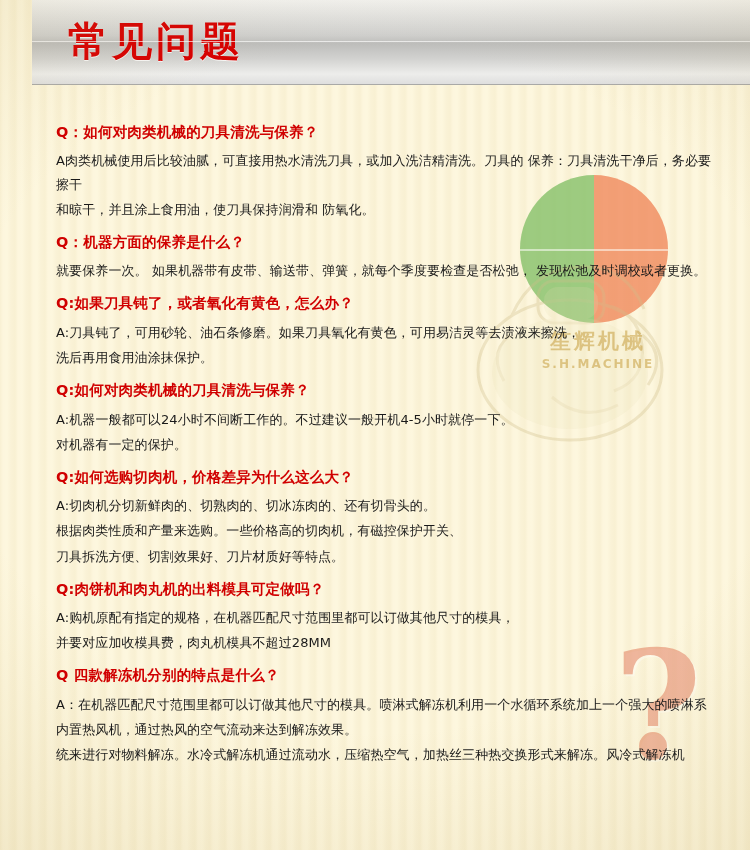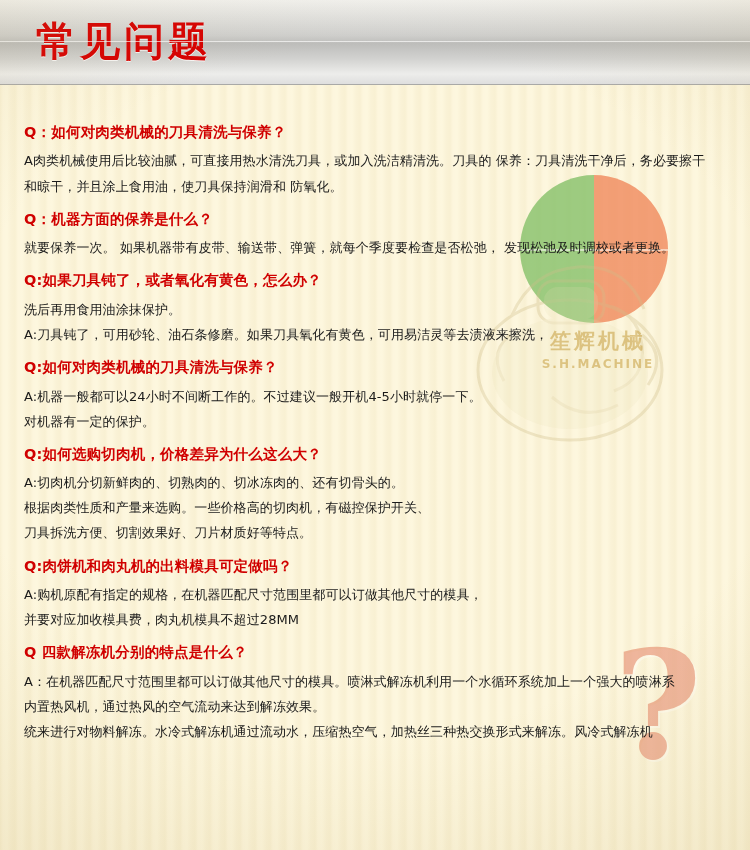--- a/index.html
+++ b/index.html
@@ -16,20 +16,21 @@
   .page {
     position: relative;
     width: 750px;
     height: 850px;
     box-sizing: border-box;
     overflow: hidden;
     background:
       radial-gradient(ellipse 620px 380px at 54% 40%, rgba(255,255,240,0.85) 0%, rgba(255,250,215,0.35) 45%, rgba(255,245,200,0.05) 72%),
       linear-gradient(180deg, #f6efc9 0%, #f8f1cf 12%, #fbf7e0 38%, #fdfbe9 55%, #faf3d4 78%, #f2e9bd 100%),
       linear-gradient(90deg, #e9dfae 0%, #f7f0ca 8%, #fcf8e4 22%, #fffce f 50%, #fcf8e2 78%, #f5ecc0 92%, #e6dba6 100%);
+    padding-left: 32px;
   }
   
   .paper-streaks {
     position: absolute;
     left: 0; top: 0; right: 0; bottom: 0;
     background-image: repeating-linear-gradient(
       90deg,
       rgba(210,190,120,0.10) 0px,
       rgba(210,190,120,0.00) 3px,
       rgba(255,255,230,0.14) 7px,
@@ -202,22 +203,22 @@
       <div class="a-para">和晾干，并且涂上食用油，使刀具保持润滑和 防氧化。</div>
     </div>
 
     <div class="qa-block">
       <div class="q-line">Q：机器方面的保养是什么？</div>
       <div class="a-para">就要保养一次。 如果机器带有皮带、输送带、弹簧，就每个季度要检查是否松弛， 发现松弛及时调校或者更换。</div>
     </div>
 
     <div class="qa-block">
       <div class="q-line">Q:如果刀具钝了，或者氧化有黄色，怎么办？</div>
+      <div class="a-para">A:刀具钝了，可用砂轮、油石条修磨。如果刀具氧化有黄色，可用易洁灵等去渍液来擦洗，</div>
       <div class="a-para">洗后再用食用油涂抹保护。</div>
-      <div class="a-para">A:刀具钝了，可用砂轮、油石条修磨。如果刀具氧化有黄色，可用易洁灵等去渍液来擦洗，</div>
     </div>
 
     <div class="qa-block">
       <div class="q-line">Q:如何对肉类机械的刀具清洗与保养？</div>
       <div class="a-para">A:机器一般都可以24小时不间断工作的。不过建议一般开机4-5小时就停一下。</div>
       <div class="a-para">对机器有一定的保护。</div>
     </div>
 
     <div class="qa-block">
       <div class="q-line">Q:如何选购切肉机，价格差异为什么这么大？</div>

